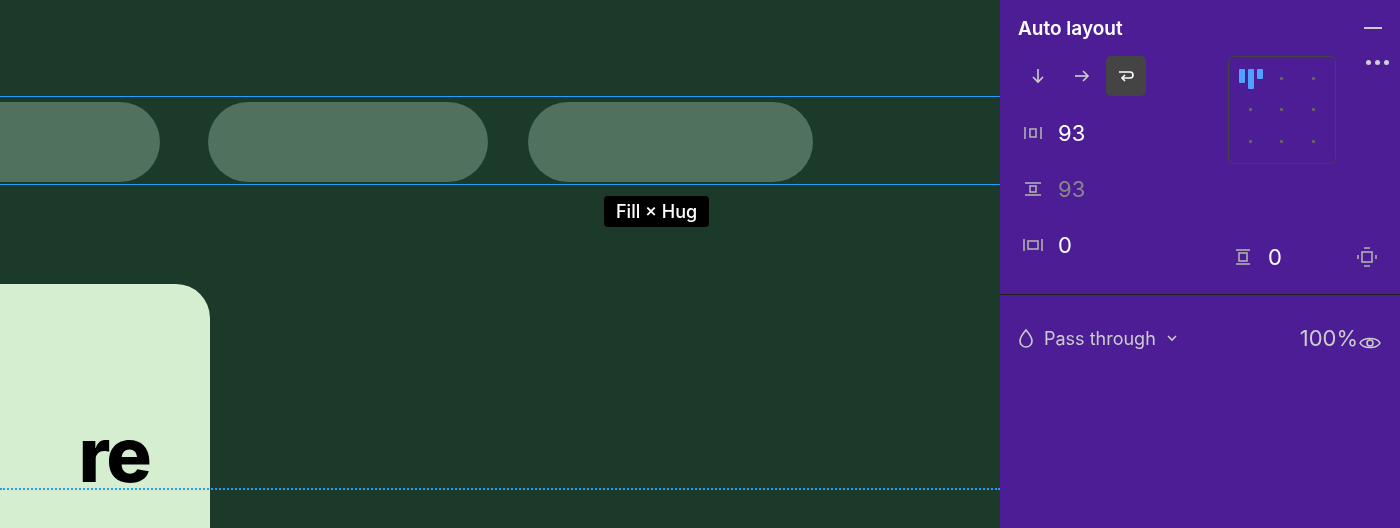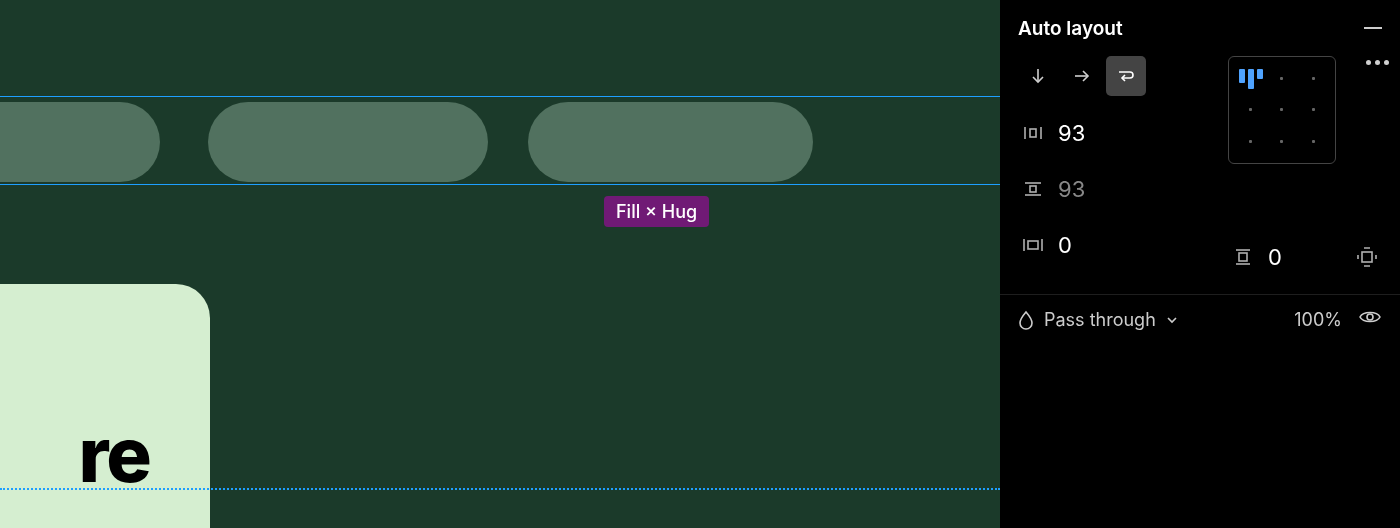--- a/index.html
+++ b/index.html
@@ -10,26 +10,26 @@
 
   .sel-line-top { position: absolute; left: 0; right: 0; top: 96px; height: 0; border-top: 1px solid #1E9FFF; }
   .sel-line-bot { position: absolute; left: 0; right: 0; top: 184px; height: 0; border-top: 1px solid #1E9FFF; }
   .sel-dashed { position: absolute; left: 0; right: 0; top: 488px; height: 0; border-top: 2px dotted #1E9FFF; }
 
   .pill { position: absolute; height: 80px; border-radius: 40px; background: #51715F; top: 102px; }
   .pill.p1 { left: -40px; width: 200px; }
   .pill.p2 { left: 208px; width: 280px; }
   .pill.p3 { left: 528px; width: 285px; }
 
-  .badge { position: absolute; top: 196px; left: 604px; background: #701a75; color: #fff; font-size: 18px; font-weight: 500; padding: 5px 12px; border-radius: 4px; }
+  .badge { position: absolute; top: 196px; left: 604px; background: #000000; color: #fff; font-size: 18px; font-weight: 500; padding: 5px 12px; border-radius: 4px; }
 
   .card { position: absolute; left: -320px; top: 284px; width: 530px; height: 300px; background: #D5EED0; border-radius: 34px; display: flex; align-items: center; justify-content: flex-end; padding-right: 60px; }
   .card-text { font-size: 76px; font-weight: 800; color: #000; letter-spacing: -2px; margin-top: 40px; }
 
-  .panel { width: 400px; height: 528px; background: #000000; color: #ccc; display: flex; flex-direction: column; }
+  .panel { width: 400px; height: 528px; background: #4c1d95; color: #ccc; display: flex; flex-direction: column; }
   .section { border-bottom: 1px solid #1E1E1E; padding: 14px 18px 18px 18px; }
   .section.small-pad { padding: 24px 18px; }
   .sec-head { display: flex; align-items: center; justify-content: space-between; height: 28px; }
   .sec-title { color: #fff; font-weight: 600; font-size: 19px; }
 
   .al-body { display: flex; margin-top: 14px; }
   .al-left { flex: 1; display: flex; flex-direction: column; gap: 18px; }
   .al-right { width: 160px; display: flex; flex-direction: column; align-items: flex-start; gap: 18px; padding-left: 6px; }
 
   .row { display: flex; align-items: center; height: 38px; gap: 10px; }
@@ -44,23 +44,23 @@
   .dot { width: 3px; height: 3px; background: #666; border-radius: 1px; }
   .bars { display: flex; gap: 3px; align-items: flex-start; height: 20px; }
   .bar { width: 6px; background: #4FA3FF; border-radius: 1px; }
   .bar.b1 { height: 14px; }
   .bar.b2 { height: 20px; }
   .bar.b3 { height: 10px; }
 
   .more-dots { display: flex; gap: 4px; }
   .more-dots span { width: 5px; height: 5px; background: #d0d0d0; border-radius: 50%; }
 
-  .layer-row { display: flex; align-items: center; justify-content: space-between; }
+  .layer-row { display: flex; align-items: center; justify-content: space-between; margin-top: 16px; }
   .blend { display: flex; align-items: center; gap: 10px; color: #ccc; font-size: 18px; }
-  .opac { display: flex; align-items: flex-start; gap: 16px; color: #ccc; font-size: 18px; }
+  .opac { display: flex; align-items: flex-end; gap: 0; color: #ccc; font-size: 22px; }
 
   svg { display: block; }
 
   .dir-row { display: flex; gap: 4px; }
 
   .collapse-icon { width: 18px; height: 2px; background: #ccc; }
   .plus-icon { position: relative; width: 18px; height: 18px; }
   .plus-icon::before, .plus-icon::after { content: ""; position: absolute; background: #ccc; }
   .plus-icon::before { left: 0; right: 0; top: 8px; height: 2px; }
   .plus-icon::after { top: 0; bottom: 0; left: 8px; width: 2px; }

